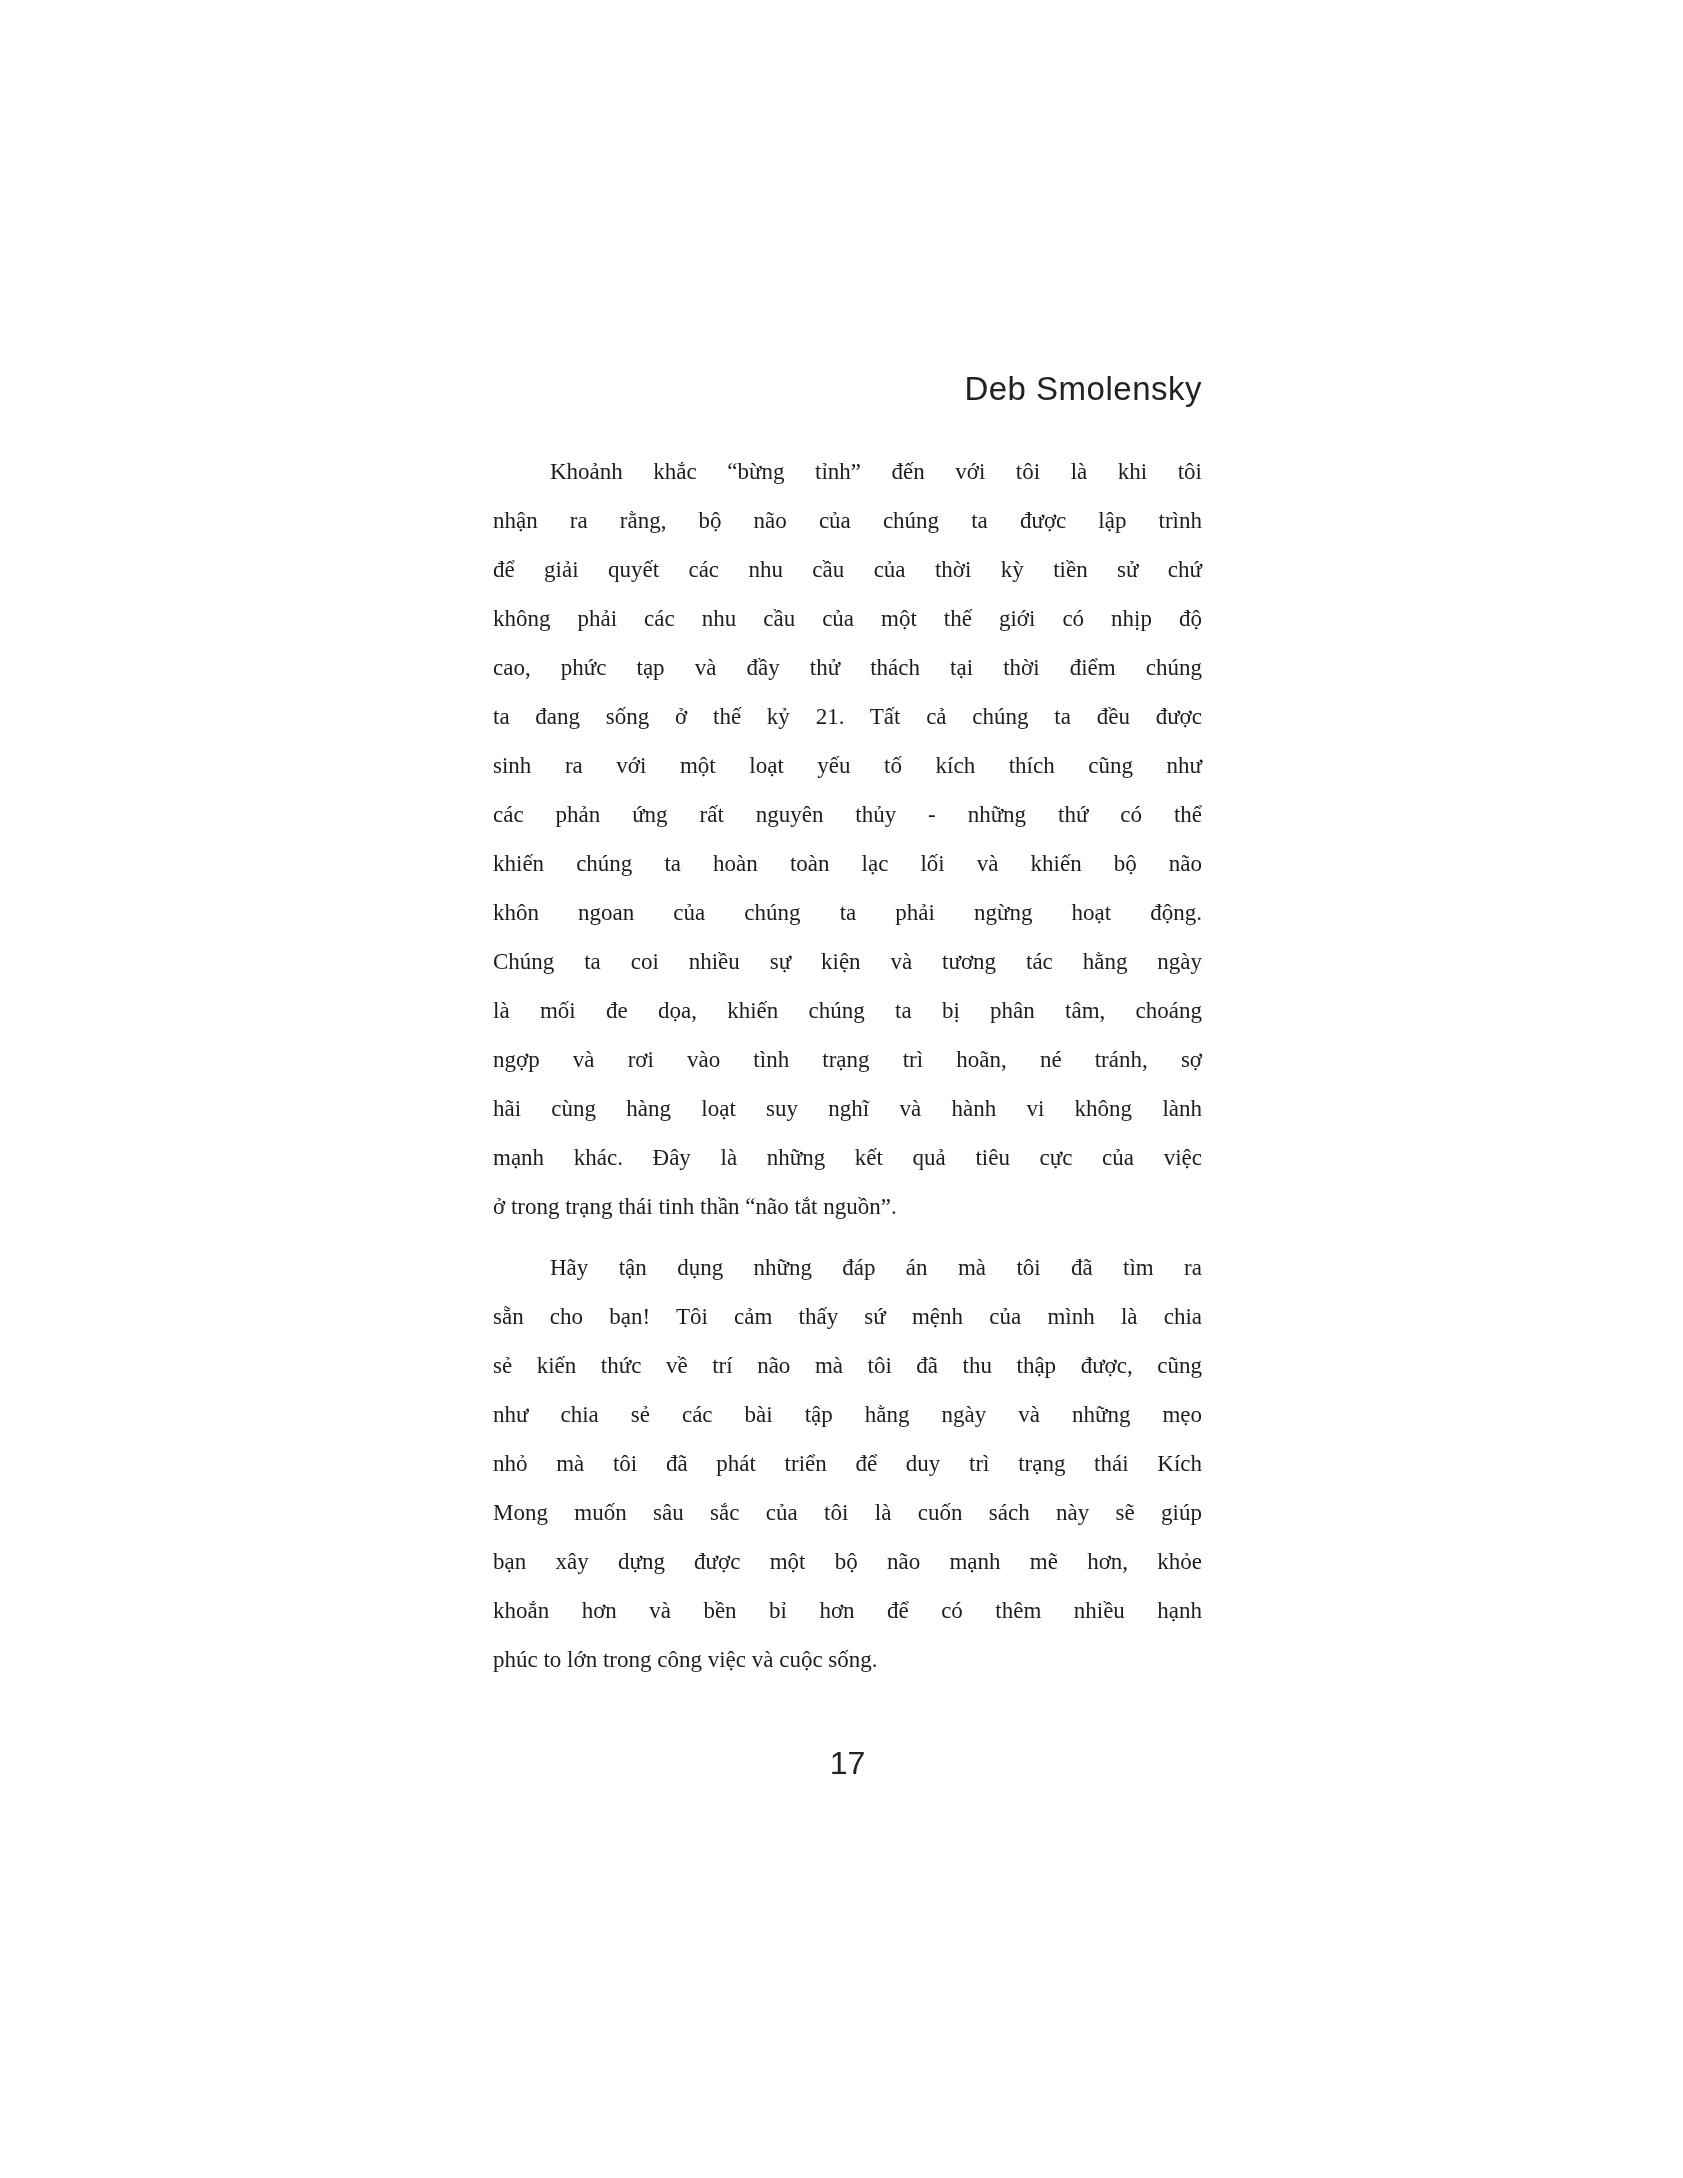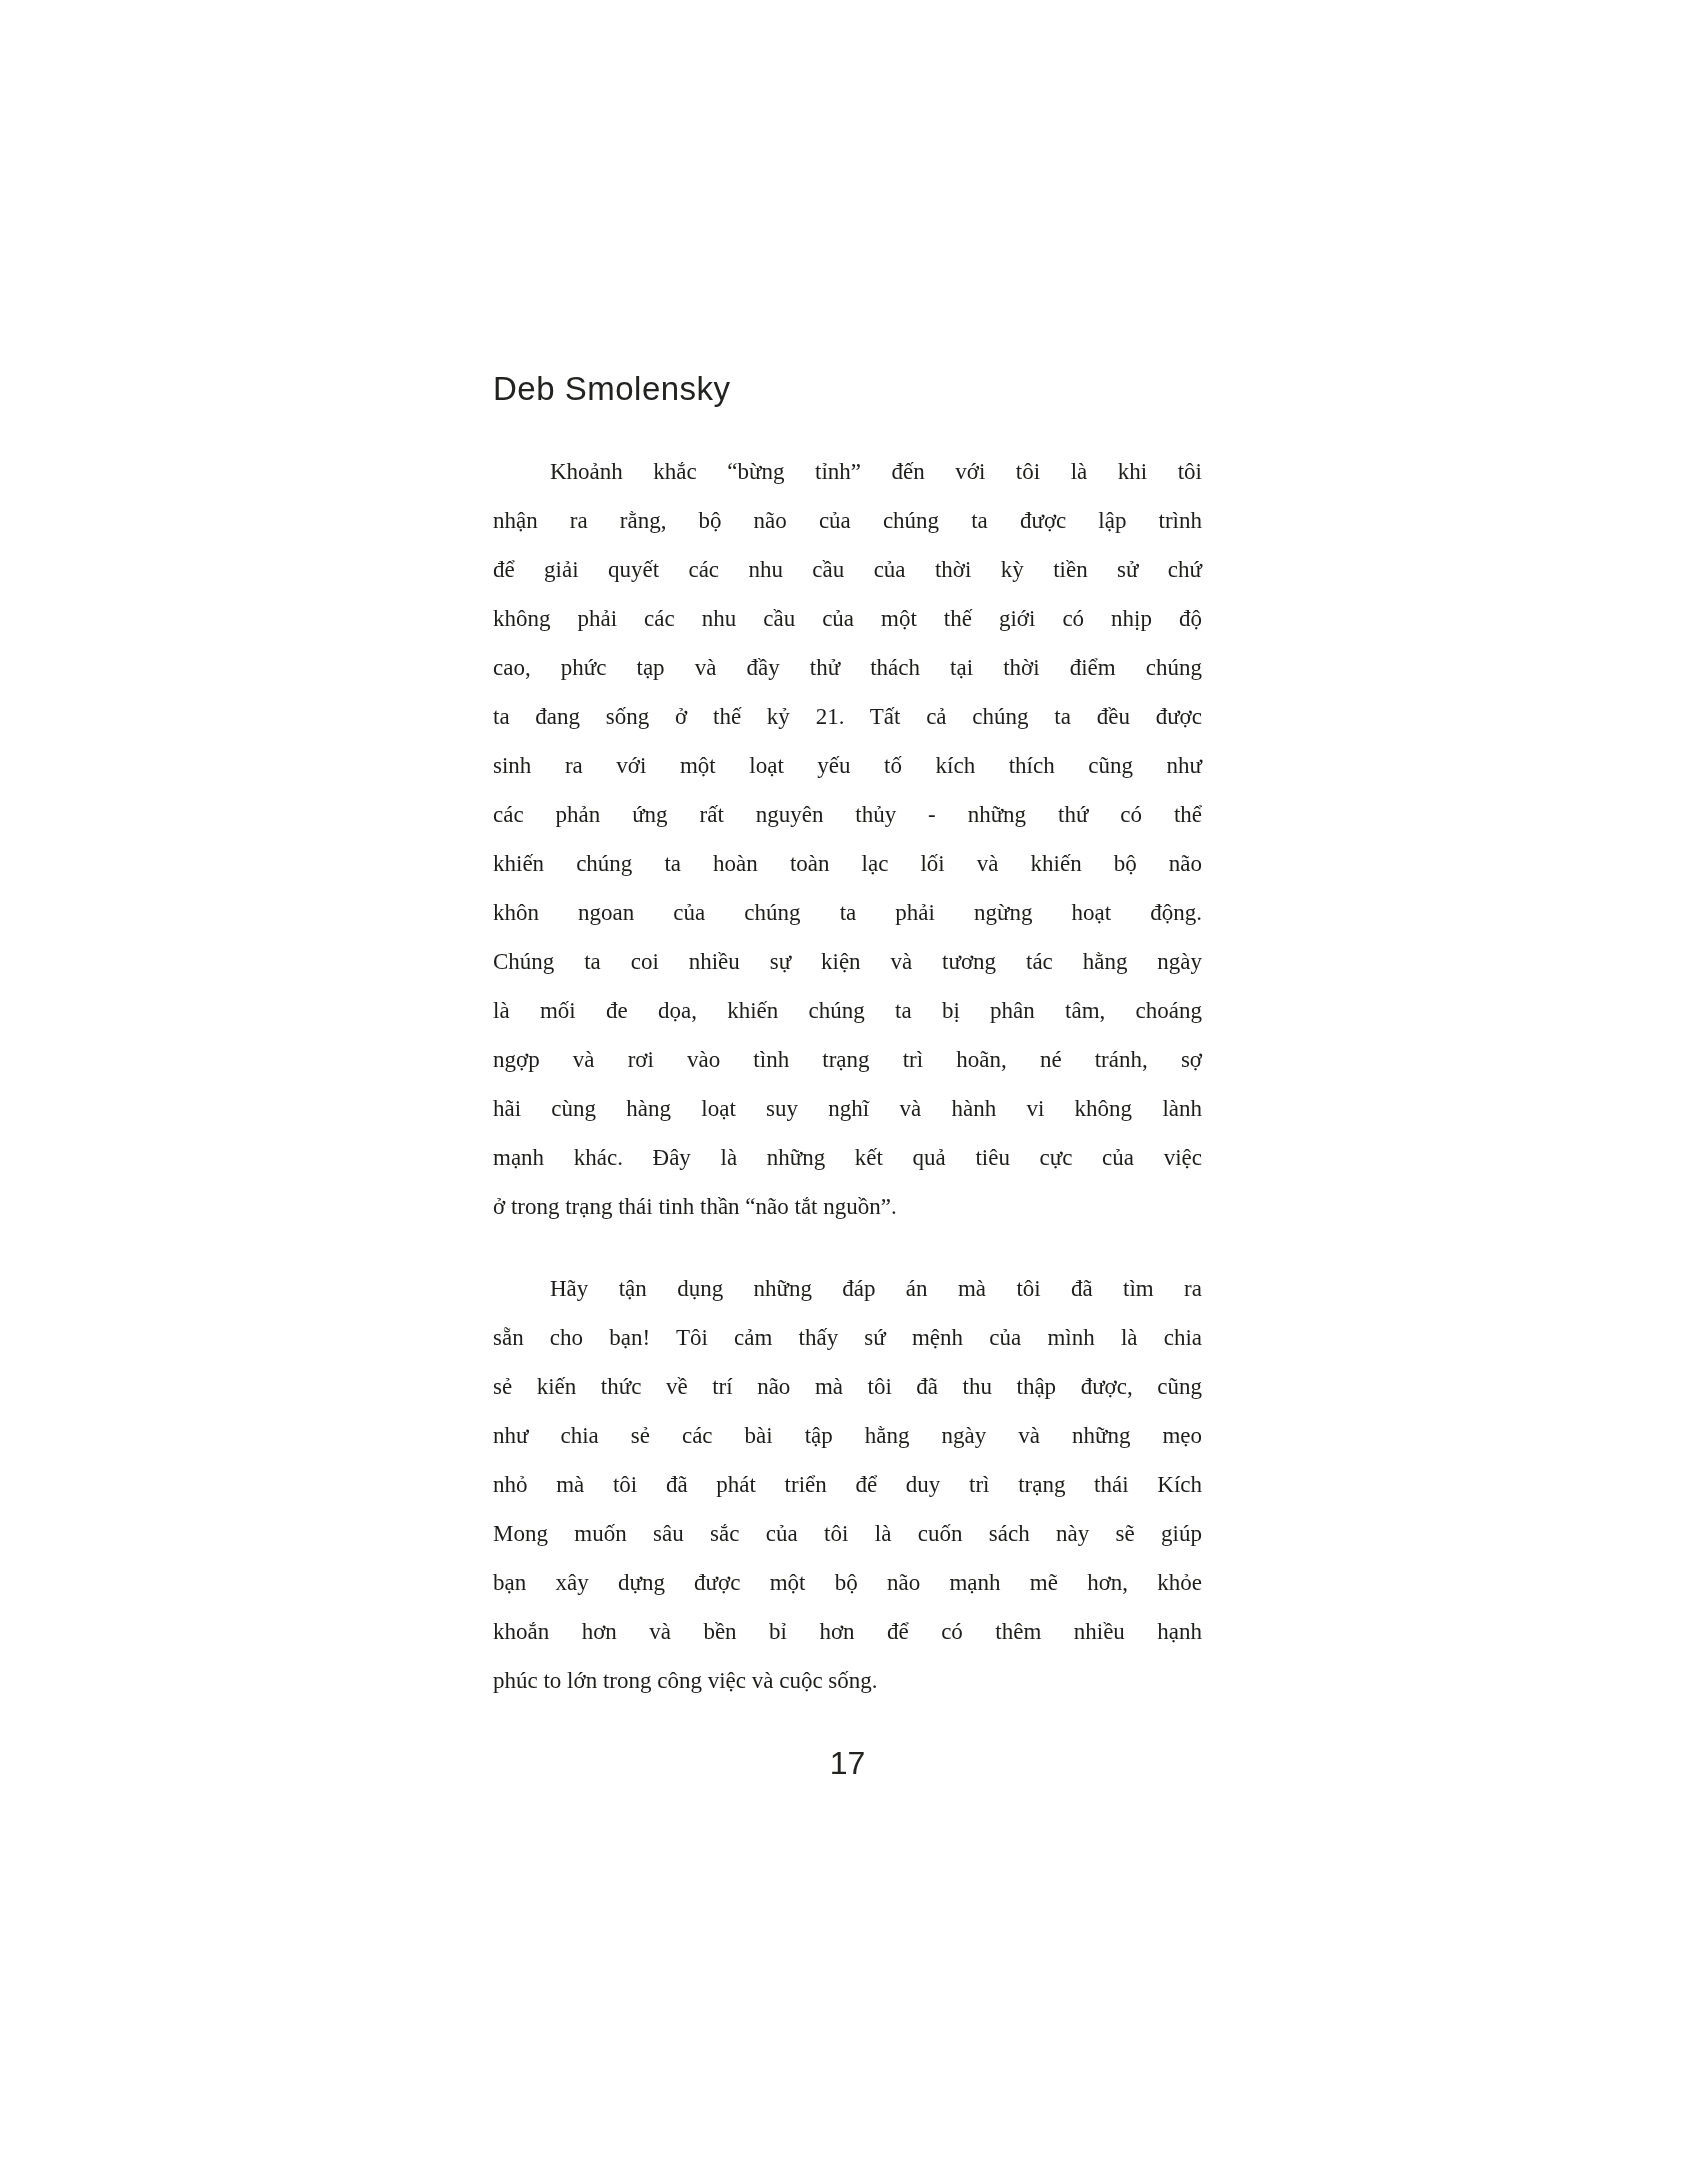--- a/index.html
+++ b/index.html
@@ -13,38 +13,39 @@
     height: 2178px;
     background: #ffffff;
     overflow: hidden;
     font-family: "Liberation Serif", serif;
   }
   .running-header {
     position: absolute;
     left: 493px;
     top: 370px;
     width: 709px;
+    text-align: right;
     font-family: "Liberation Sans", sans-serif;
     font-size: 33px;
     font-weight: 400;
     letter-spacing: 0.5px;
     color: #222221;
   }
   .body-text {
     position: absolute;
     left: 493px;
     top: 447px;
     width: 709px;
     font-family: "Liberation Serif", serif;
     font-size: 23px;
     line-height: 49px;
     color: #1d1d1b;
   }
   .para + .para {
-    margin-top: 33px;
+    margin-top: 12px;
   }
   .line {
     text-align: justify;
     text-align-last: justify;
     white-space: normal;
   }
   .line.indent {
     text-indent: 57px;
   }
   .line.last {

